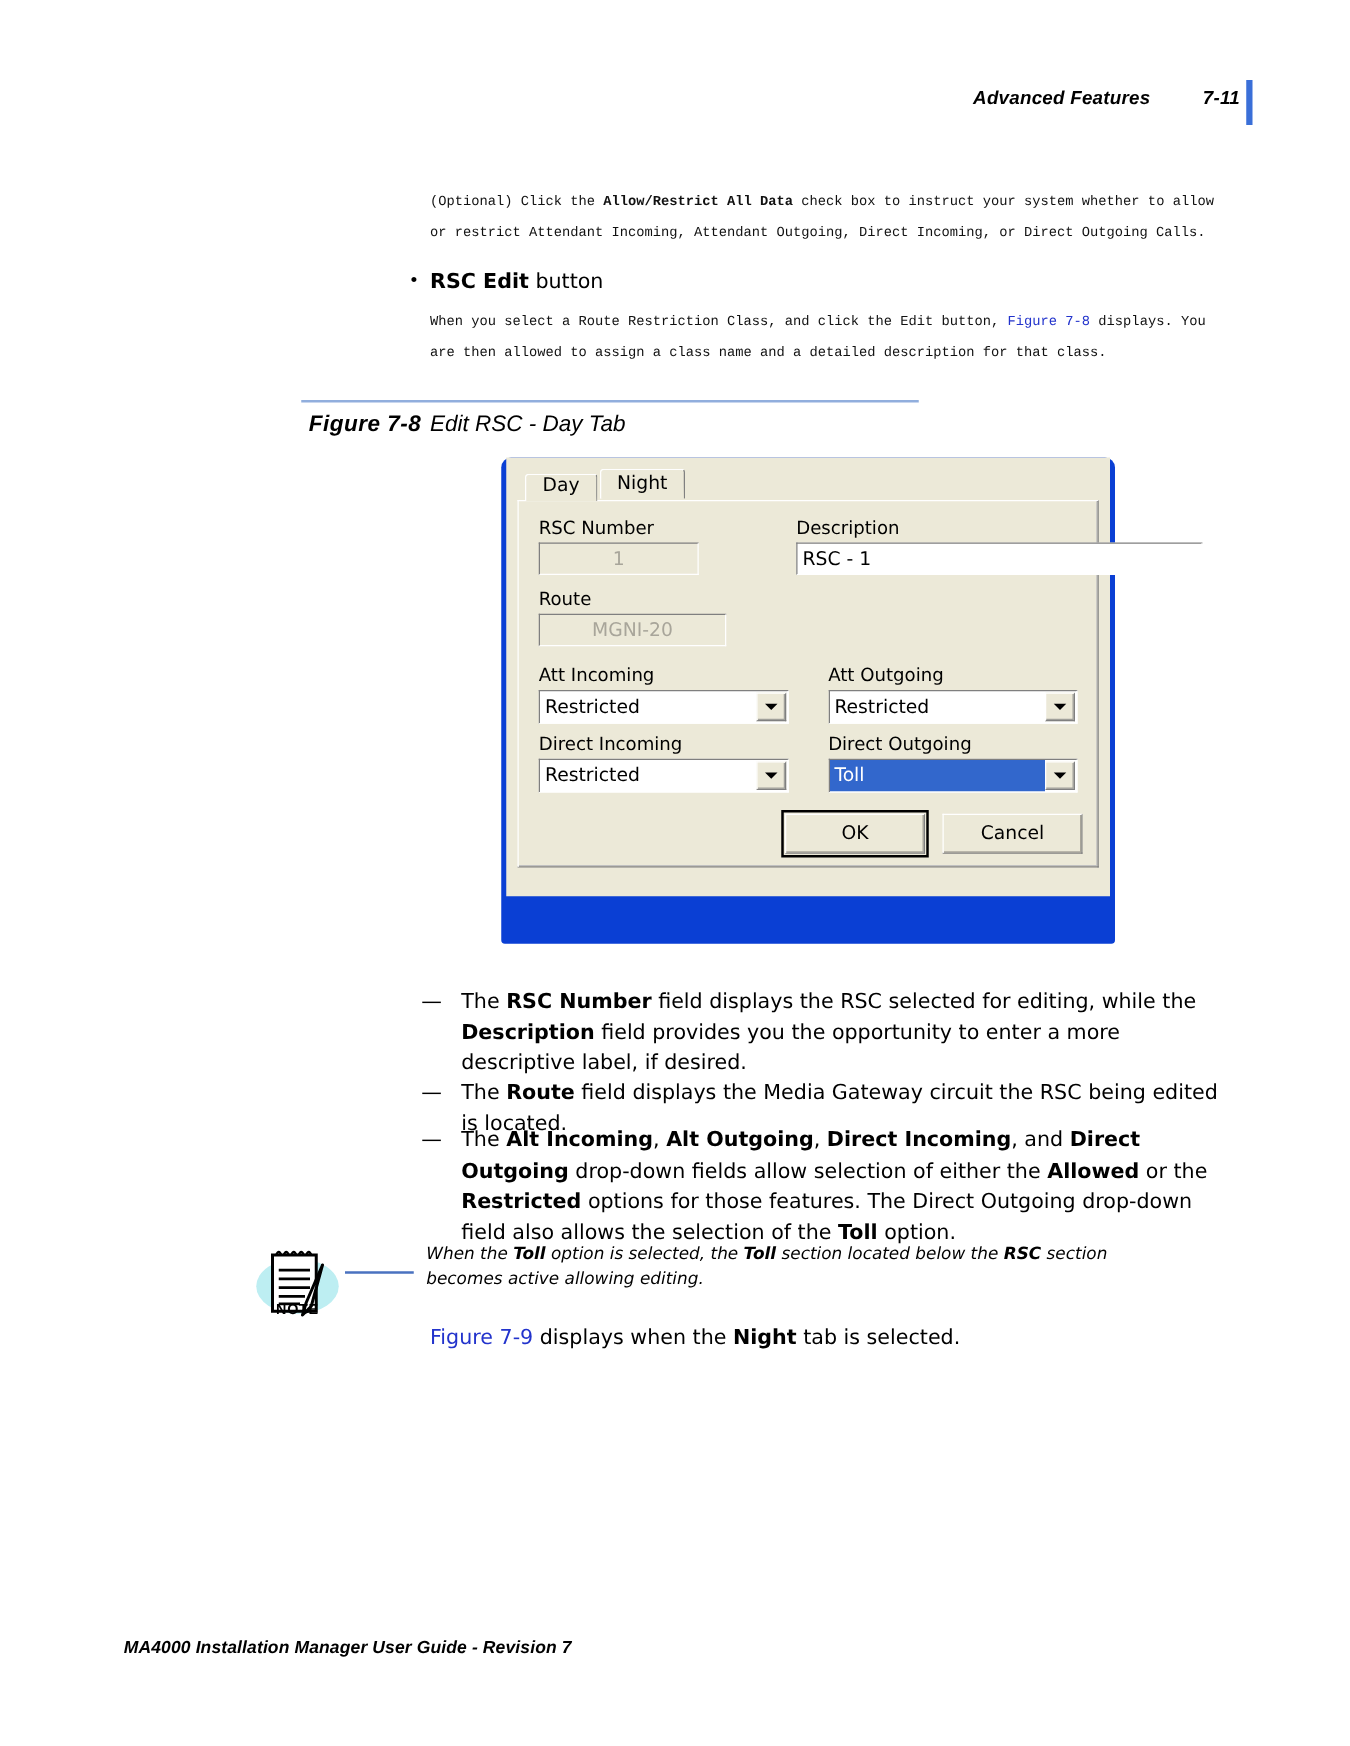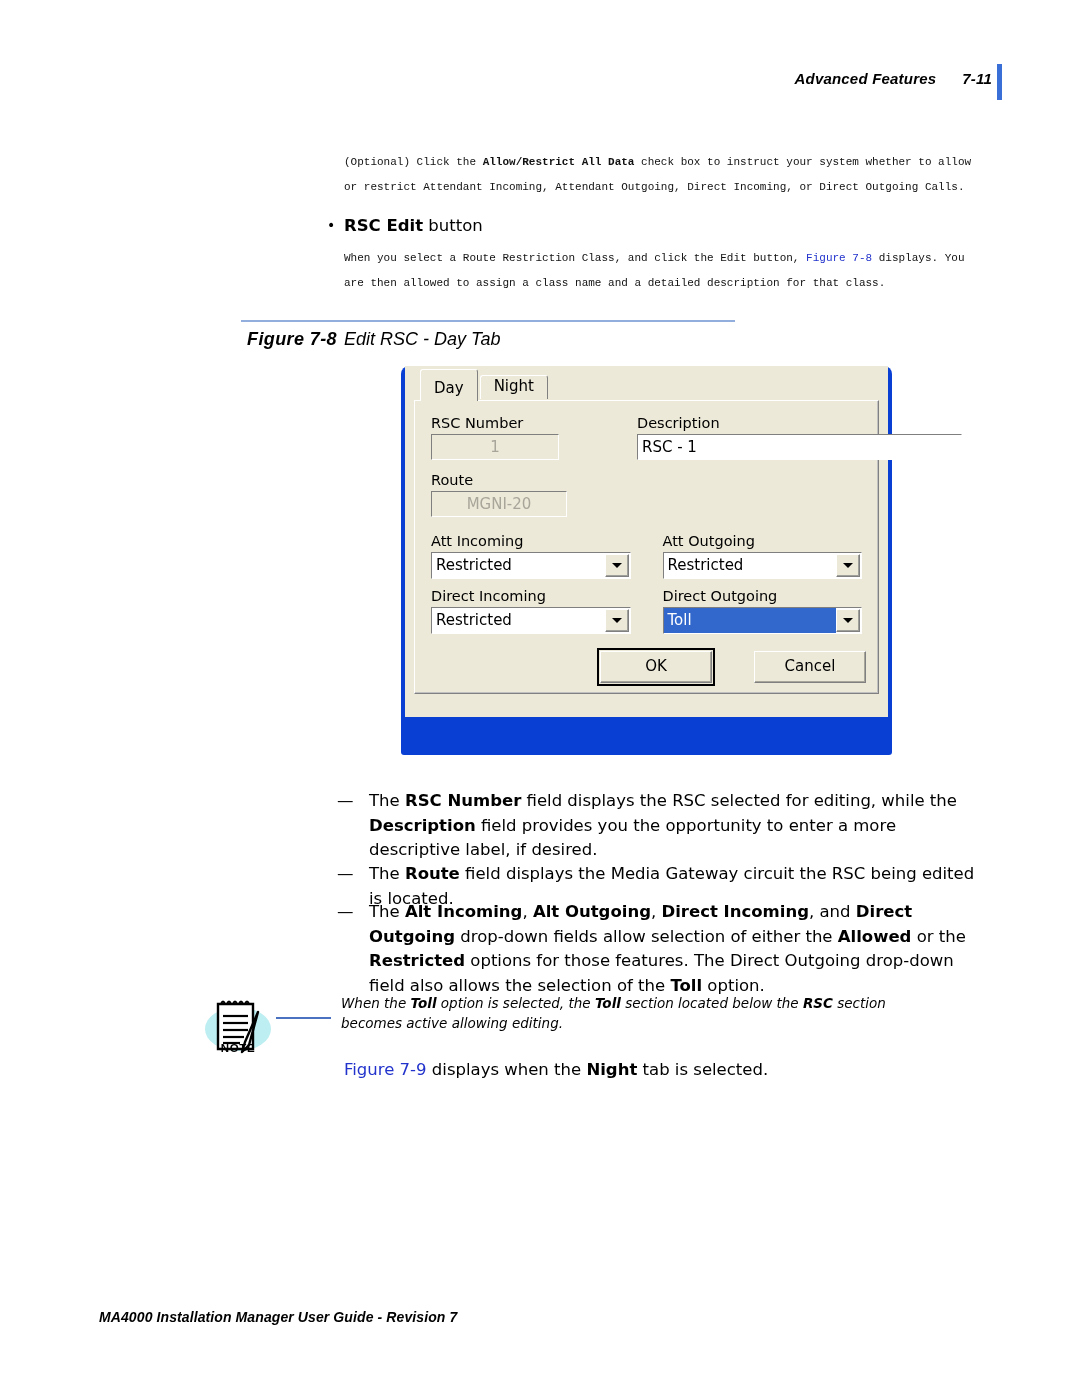--- a/index.html
+++ b/index.html
@@ -16,21 +16,21 @@
     overflow: hidden;
   }
 
   
   .page-header {
     position: absolute;
     top: 70px;
     right: 88px;
     display: flex;
     align-items: center;
-    gap: 26px;
+    gap: 42px;
     font-style: italic;
     font-size: 15px;
     font-family: "Liberation Sans", sans-serif;
     font-weight: bold;
     letter-spacing: 0.2px;
   }
   .page-header .hdr-title { color: #000; }
   .page-header .hdr-page  { color: #000; }
   .header-rule {
     position: absolute;
@@ -173,21 +173,21 @@
     line-height: 17px;
     color: #000;
   }
   .tab.active {
     border-color: #ffffff #808080 #ece9d8 #ffffff;
     border-top: 1px solid #ffffff;
     border-left: 1px solid #ffffff;
     border-right: 1px solid #808080;
     position: relative;
     z-index: 3;
-    padding-top: 10px;
+    padding-top: 0;
     margin-bottom: -1px;
     background: #ece9d8;
   }
   .tab.inactive {
     margin-left: 2px;
     margin-bottom: 1px;
     border-top: 1px solid #ffffff;
     border-left: 1px solid #ffffff;
     border-right: 1px solid #808080;
     border-bottom: none;
@@ -295,21 +295,20 @@
     background: #ece9d8;
     border: 1px solid;
     border-color: #ffffff #808080 #808080 #ffffff;
     box-shadow: inset -1px -1px 0 #a8a59a;
     font-size: 15px;
     color: #000;
     font-family: "DejaVu Sans", sans-serif;
     cursor: pointer;
     line-height: 28px;
     text-align: center;
-    margin-left: 28px;
   }
   .xpbtn.default {
     outline: 2px solid #000;
     outline-offset: 1px;
   }
 
   
   .dash-item {
     position: absolute;
     left: 337px;
@@ -432,21 +431,21 @@
           <div class="txtfield disabled" style="width:128px;">1</div>
         </div>
         <div style="margin-left:30px;width:225px;">
           <div class="fld-label">Description</div>
           <div class="txtfield" style="width:325px;">RSC - 1</div>
         </div>
       </div>
 
       <div style="margin-top:12px;">
         <div class="fld-label">Route</div>
-        <div class="txtfield disabled" style="width:136px;">MGNI-20</div>
+        <div class="txtfield disabled" style="width:150px;">MGNI-20</div>
       </div>
 
       <div class="row2" style="margin-top:16px;">
         <div class="col-left">
           <div class="fld-label">Att Incoming</div>
           <div class="combo">
             <span class="cval">Restricted</span>
             <span class="carrow">
                 <i></i>
               </span>

